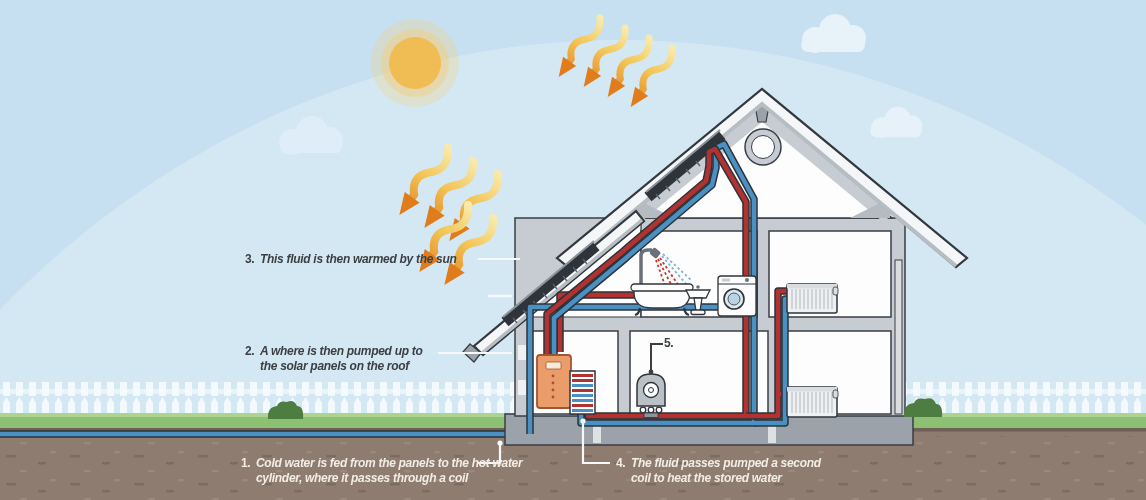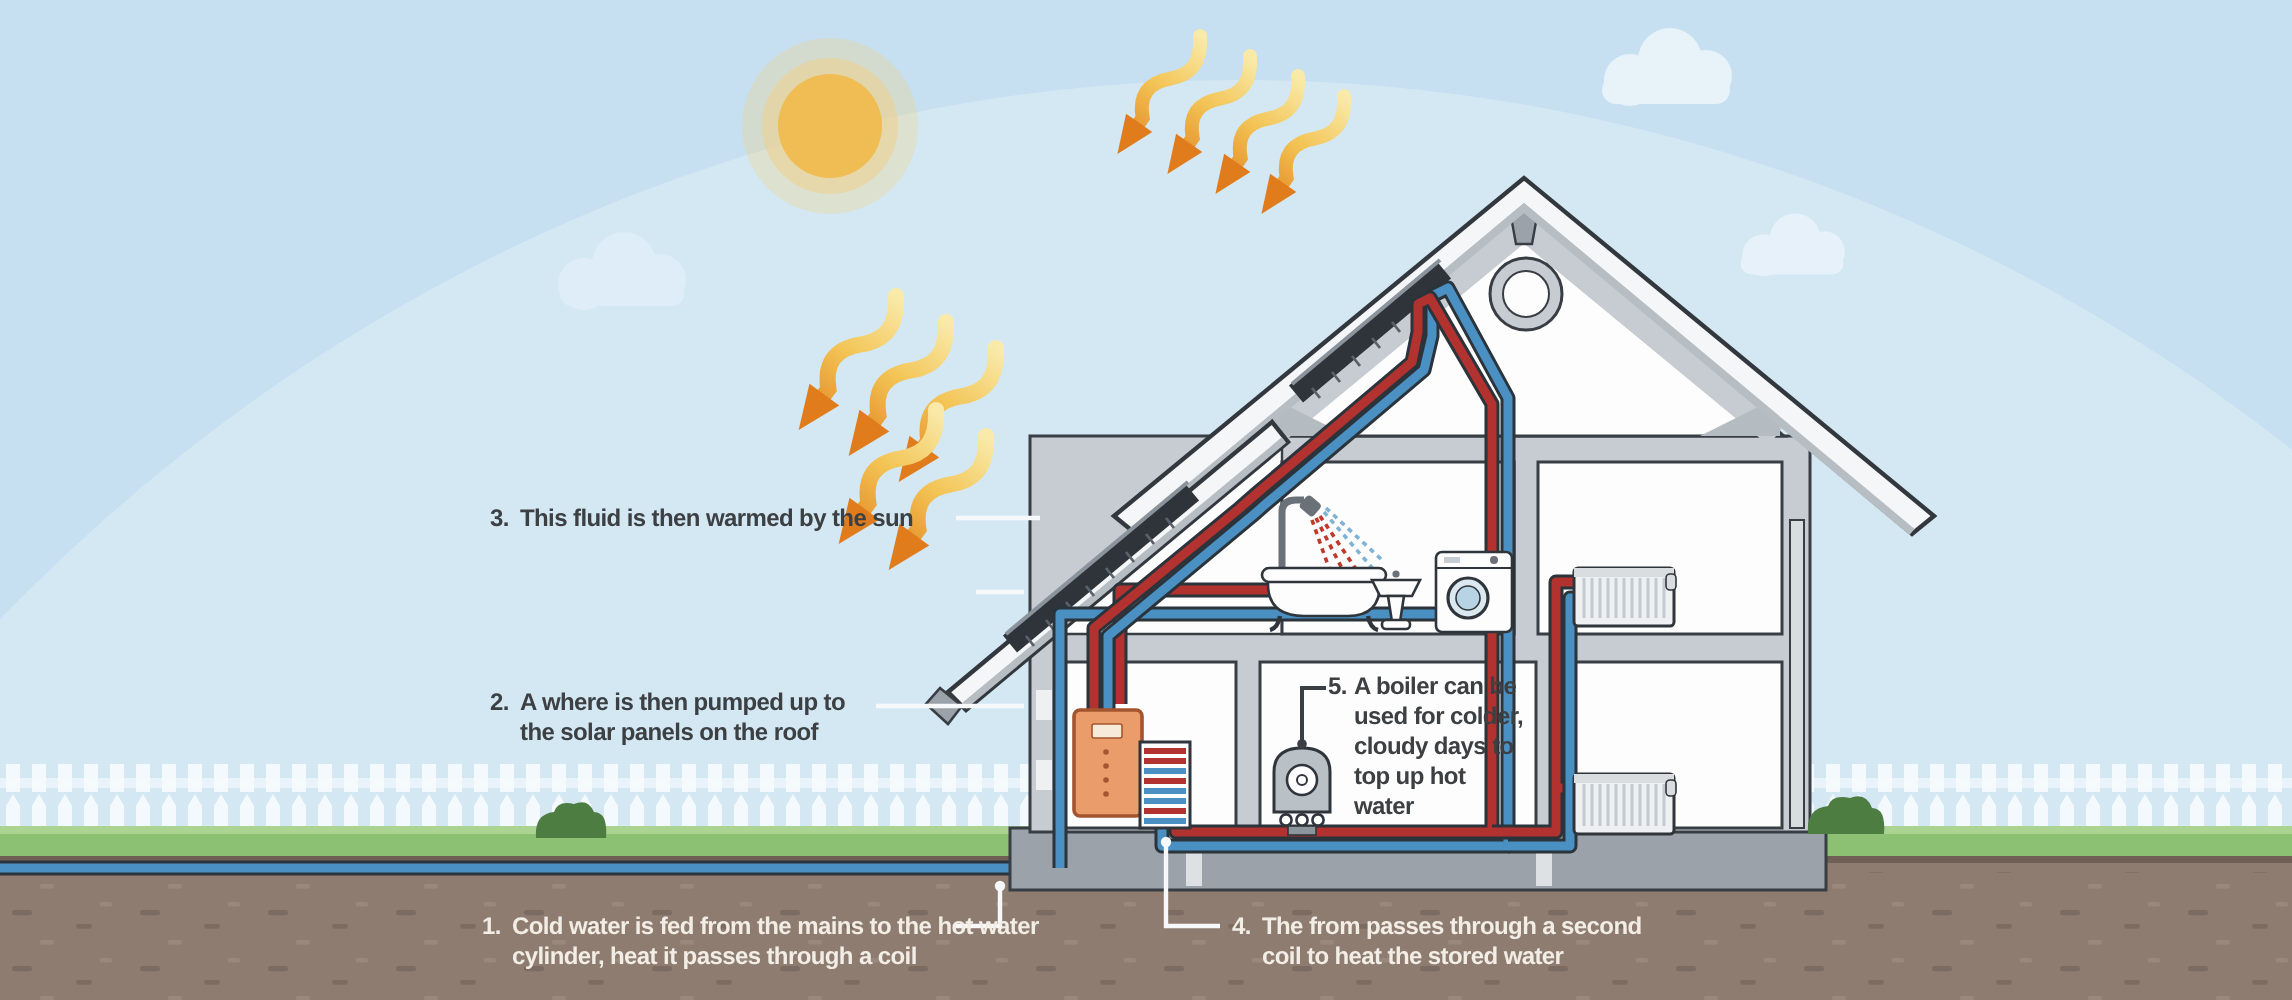--- a/index.html
+++ b/index.html
@@ -2,21 +2,21 @@
 <html><head>
 <meta charset="utf-8">
 <style>
   html,body{margin:0;padding:0;background:#eee;}
   .stage{position:relative;width:1146px;height:500px;overflow:hidden;
          font-family:"Liberation Sans",sans-serif;}
   .stage svg{position:absolute;left:0;top:0;}
   .lbl{position:absolute;display:flex;font-weight:bold;font-size:12px;line-height:15px;
        letter-spacing:-0.3px;}
   .lbl .num{flex:0 0 15px;}
-  .lbl .txt{flex:1;}
+  .lbl .txt{flex:1;font-style:italic;}
   .dark{color:#3d4043;}
   .light{color:#f2ede5;}
   
   .pcase{fill:none;stroke:#2b333b;stroke-width:7.5;stroke-linejoin:round;}
   .pfill{fill:none;stroke-width:4.5;stroke-linejoin:round;}
   .ray-line{fill:none;stroke:url(#rayG);stroke-width:7;stroke-linecap:round;}
   .leader{fill:none;stroke:#f6f8f9;stroke-width:2.2;}
   .leader-dark{fill:none;stroke:#3a3f44;stroke-width:2;}
   .outline{stroke:#383e44;stroke-width:1.5;}
   .fix{fill:#fdfdfd;stroke:#2f353b;stroke-width:1.3;}
@@ -314,23 +314,22 @@
 <div class="lbl dark" style="left:245px;top:252px;width:245px;">
   <span class="num">3.</span>
   <span class="txt">This fluid is then warmed by the sun</span>
 </div>
 <div class="lbl dark" style="left:245px;top:344px;width:192px;">
   <span class="num">2.</span>
   <span class="txt">A where is then pumped up to the solar panels on the roof</span>
 </div>
 <div class="lbl light" style="left:241px;top:456px;width:296px;">
   <span class="num">1.</span>
-  <span class="txt">Cold water is fed from the mains to the hot water cylinder, heat it passes through a coil</span>
+  <span class="txt">Cold water is fed from the panels to the hot water cylinder, where it passes through a coil</span>
 </div>
 <div class="lbl light" style="left:616px;top:456px;width:220px;">
   <span class="num">4.</span>
-  <span class="txt">The from passes through a second coil to heat the stored water</span>
+  <span class="txt">The fluid passes pumped a second coil to heat the stored water</span>
 </div>
 <div class="lbl dark" style="left:664px;top:336px;width:100px;">
   <span class="num" style="flex-basis:13px">5.</span>
-  <span class="txt">A boiler can be used for colder, cloudy days to top up hot water</span>
 </div>
 </div>
 
 </body></html>

